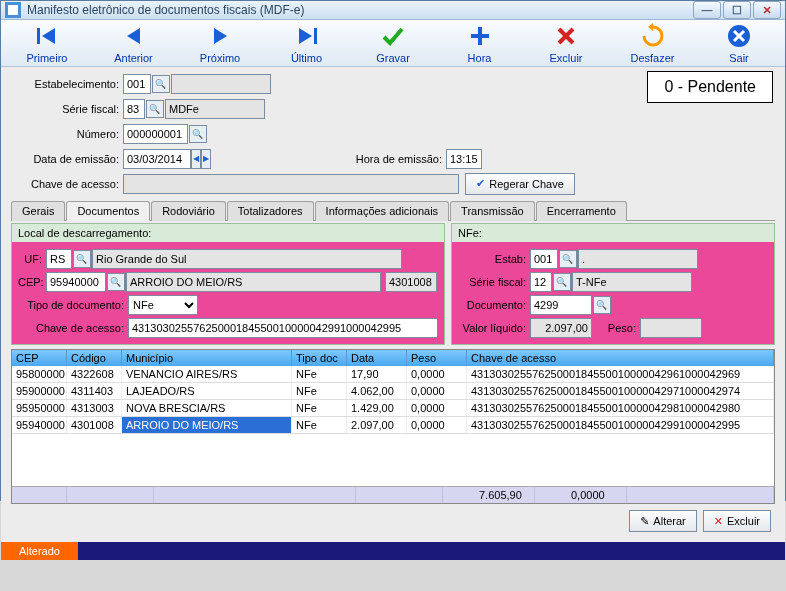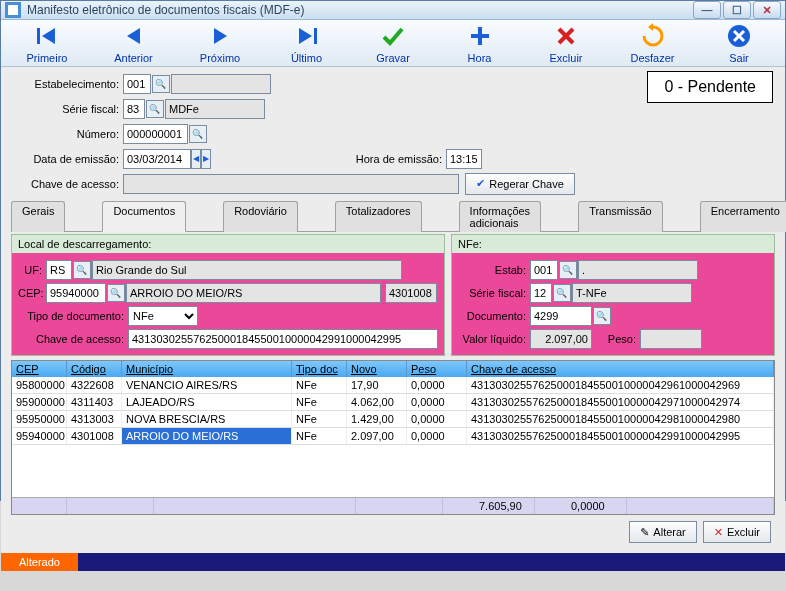--- a/index.html
+++ b/index.html
@@ -18,30 +18,30 @@
 .content { flex: 1; background: #ececec; padding: 4px 10px; position: relative; display: flex; flex-direction: column; }
 .status-box { position: absolute; right: 12px; top: 4px; background: #fff; border: 1px solid #000; padding: 6px 16px; font-size: 16px; font-weight: normal; }
 .form-row { display: flex; align-items: center; margin: 2px 0; height: 21px; }
 .form-row label { text-align: right; padding-right: 4px; color: #000; }
 .form-row input[type=text] { height: 20px; border: 1px solid #7a8ca0; background: #fff; padding: 0 3px; }
 .form-row input[readonly] { background: #e4e4e4; }
 .lookup { width: 18px; height: 18px; border: 1px solid #7a8ca0; background: #e6eef6; margin: 0 1px; display: inline-flex; align-items: center; justify-content: center; cursor: pointer; font-size: 9px; }
 .spinner { display: inline-flex; flex-direction: row; }
 .spinner button { width: 10px; height: 20px; border: 1px solid #7a8ca0; background: #e6eef6; font-size: 8px; cursor: pointer; padding: 0; color: #1a5fd6; }
 .btn { height: 22px; padding: 0 10px; border: 1px solid #7a8ca0; background: linear-gradient(to bottom, #fdfdfd, #e4e8ec); cursor: pointer; display: inline-flex; align-items: center; gap: 4px; }
-.tabs { display: flex; border-bottom: 1px solid #a0a0a0; margin-top: 4px; gap: 36px; }
+.tabs { display: flex; border-bottom: 1px solid #a0a0a0; margin-top: 4px; }
 .tab { padding: 3px 10px; border: 1px solid #a0a0a0; border-bottom: none; background: #e0e0e0; margin-right: 1px; cursor: pointer; border-radius: 3px 3px 0 0; position: relative; top: 1px; }
 .tab.active { background: #f0f0f0; border-bottom: 1px solid #f0f0f0; }
 .panel-row { display: flex; gap: 6px; margin-top: 2px; }
 .group { border: 1px solid #9cc09c; background: #ec4899; }
 .group-title { background: #d8ebd8; padding: 3px 6px; font-size: 11px; }
 .group-body { padding: 4px 6px; }
 .grid { border: 1px solid #888; margin-top: 4px; background: #fff; }
 .grid-head { display: flex; background: linear-gradient(to bottom, #7ec8ff, #4ba8ef); color: #000; }
-.grid-head .cell { border-right: 1px solid #5a98d0; padding: 2px 4px; font-size: 11px; text-decoration: underline; }
+.grid-head .cell { border-right: 1px solid #5a98d0; padding: 2px 4px; font-size: 11px; }
 .grid-body .row { display: flex; border-bottom: 1px solid #ddd; }
 .grid-body .row .cell { border-right: 1px solid #eee; padding: 2px 4px; font-size: 11px; white-space: nowrap; overflow: hidden; }
 .grid-body .row.sel .cell.mun { background: #2a6fd6; color: #fff; }
 .grid-footer { display: flex; background: #d6d6f0; border-top: 1px solid #aaa; gap: 32px; }
 .grid-footer .cell { border-right: 1px solid #c0c0e0; padding: 2px 4px; font-size: 11px; }
 .btn-row { display: flex; justify-content: flex-end; gap: 6px; padding: 6px 4px; }
 .statusbar { height: 20px; background: #1a1a7a; display: flex; align-items: center; }
 .status-seg { height: 18px; padding: 0 18px; display: flex; align-items: center; color: #fff; font-size: 11px; }
 .status-seg.orange { background: #ff6600; }
 select.combo { height: 20px; border: 1px solid #7a8ca0; background: #fff; }
@@ -253,21 +253,21 @@
         </div>
       </div>
     </div>
 
     <div class="grid">
       <div class="grid-head" id="grid-head">
           <div class="cell c-cep">CEP</div>
           <div class="cell c-cod">Código</div>
           <div class="cell c-mun">Município</div>
           <div class="cell c-tip">Tipo doc</div>
-          <div class="cell c-val">Novo</div>
+          <div class="cell c-val">Data</div>
           <div class="cell c-pes">Peso</div>
           <div class="cell c-cha">Chave de acesso</div>
         </div>
       <div class="grid-body" id="grid-body" style="height:120px">
           <div class="row">
             <div class="cell c-cep">95800000</div>
             <div class="cell c-cod">4322608</div>
             <div class="cell c-mun mun">VENANCIO AIRES/RS</div>
             <div class="cell c-tip">NFe</div>
             <div class="cell c-val">17,90</div>

